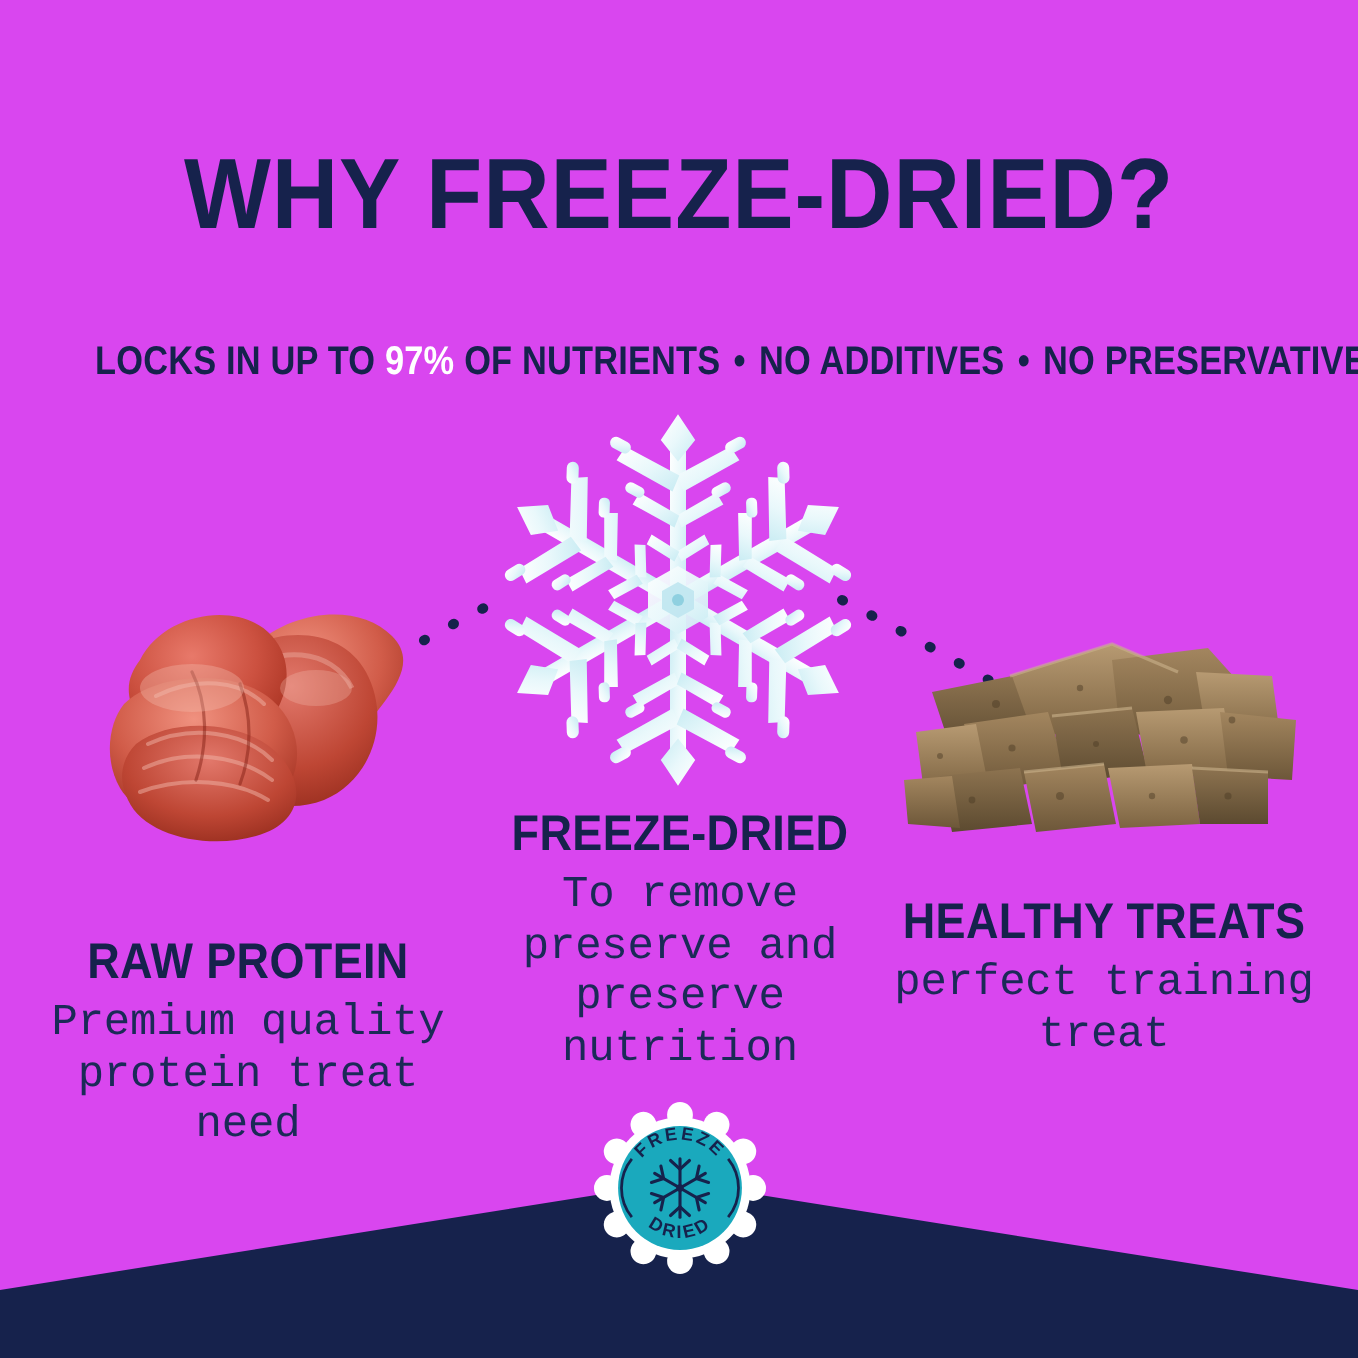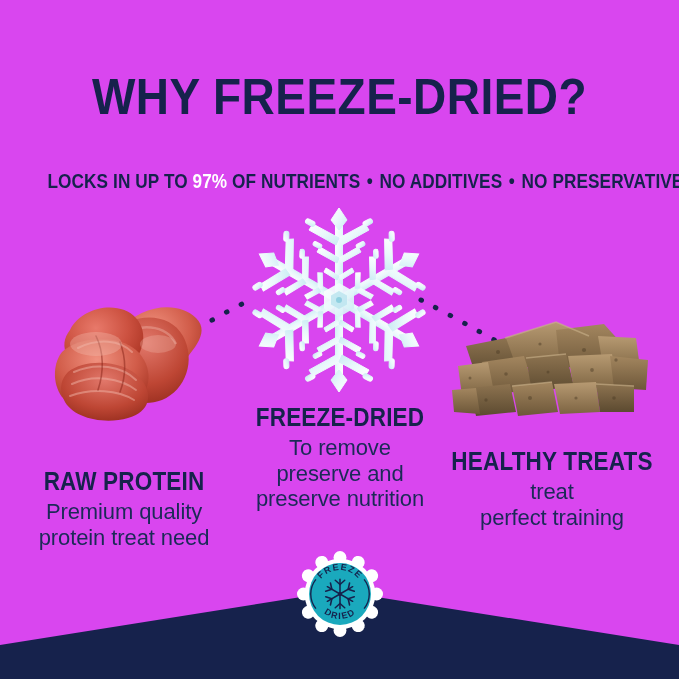--- a/index.html
+++ b/index.html
@@ -86,21 +86,21 @@
     font-family: "Liberation Sans Narrow", "Liberation Sans", sans-serif;
     font-weight: bold;
     font-size: 25px;
     letter-spacing: 0.2px;
     line-height: 1.05;
     transform: scaleX(0.9);
     white-space: nowrap;
   }
   .col .col-body {
     margin-top: 5px;
-    font-family: Liberation Sans, sans-serif;
+    font-family: Liberation Mono, monospace;
     font-weight: 400;
     font-size: 22px;
     line-height: 1.16;
     color: #1b2a57;
     letter-spacing: -0.1px;
   }
 
   .col-left   { left: 8px;   top: 468px; width: 232px; }
   .col-center { left: 226px; top: 404px; width: 228px; text-align: center; }
   .col-right  { left: 436px; top: 448px; width: 232px; }
@@ -312,22 +312,22 @@
     <div class="col-body">
       <div>To remove</div>
       <div>preserve and</div>
       <div>preserve nutrition</div>
     </div>
   </div>
 
   <div class="col col-right">
     <div class="col-title">HEALTHY TREATS</div>
     <div class="col-body">
+      <div>perfect training</div>
       <div>treat</div>
-      <div>perfect training</div>
     </div>
   </div>
 
   <svg class="badge" viewBox="0 0 100 100">
     <defs>
       <path id="arcTop" d="M 22 50 A 28 28 0 0 1 78 50" fill="none"></path>
       <path id="arcBottom" d="M 21 50 A 29 29 0 0 0 79 50" fill="none"></path>
     </defs>
 
     <g fill="#ffffff">

